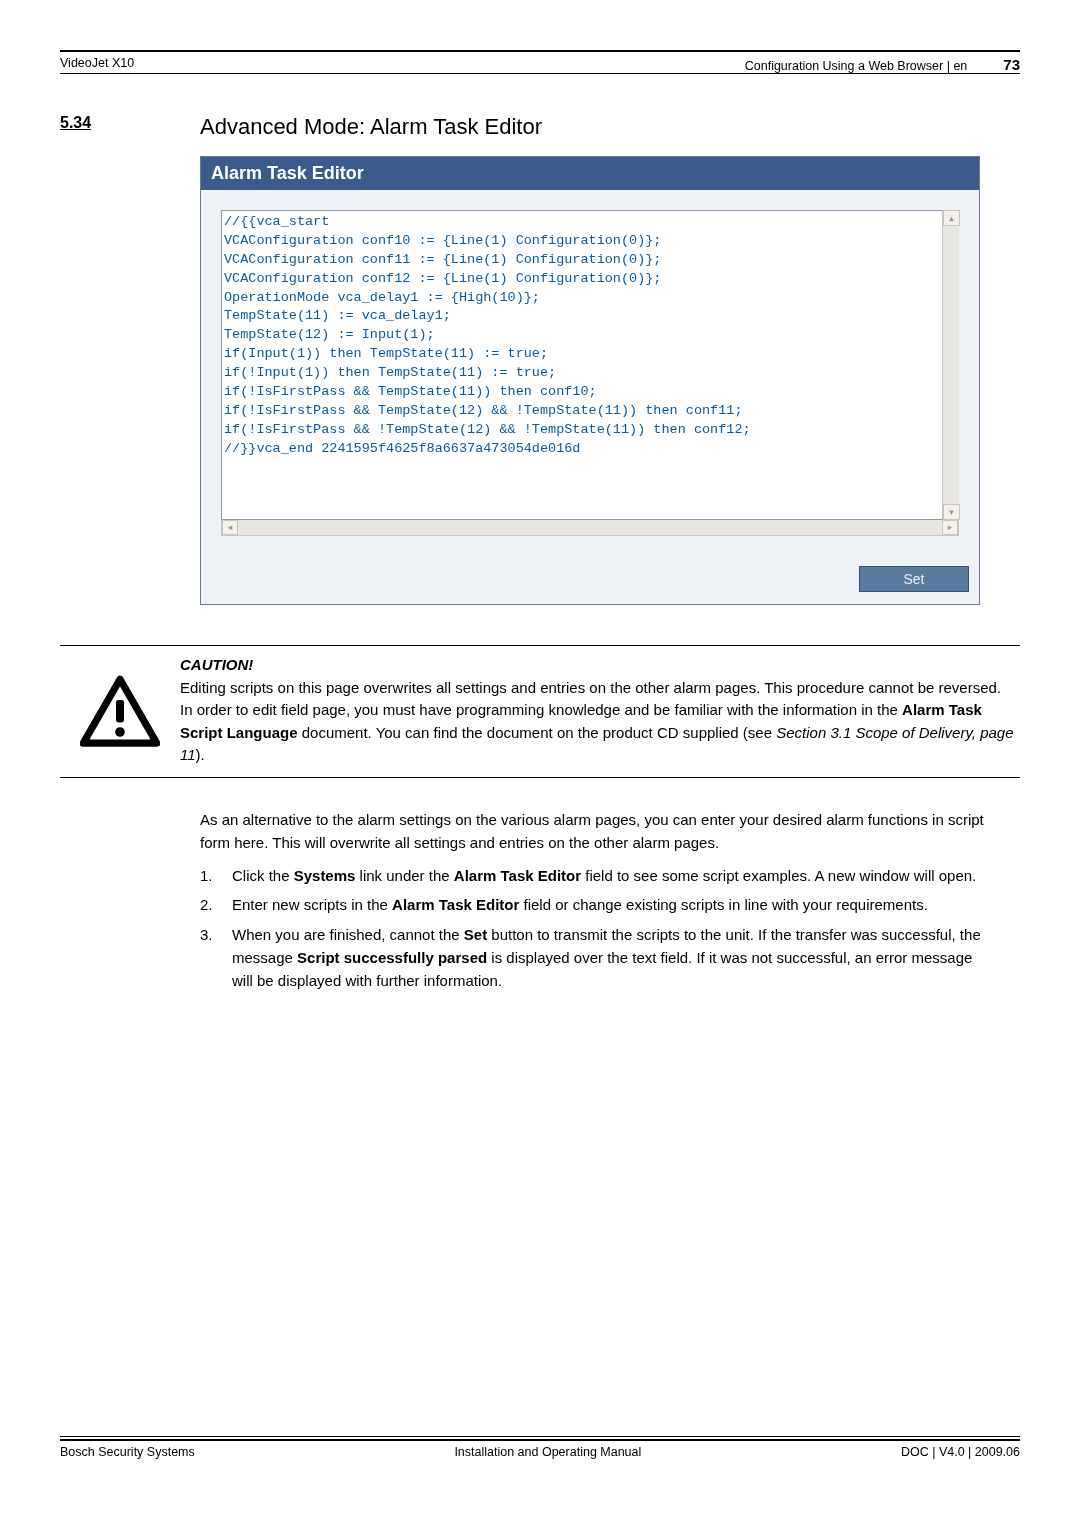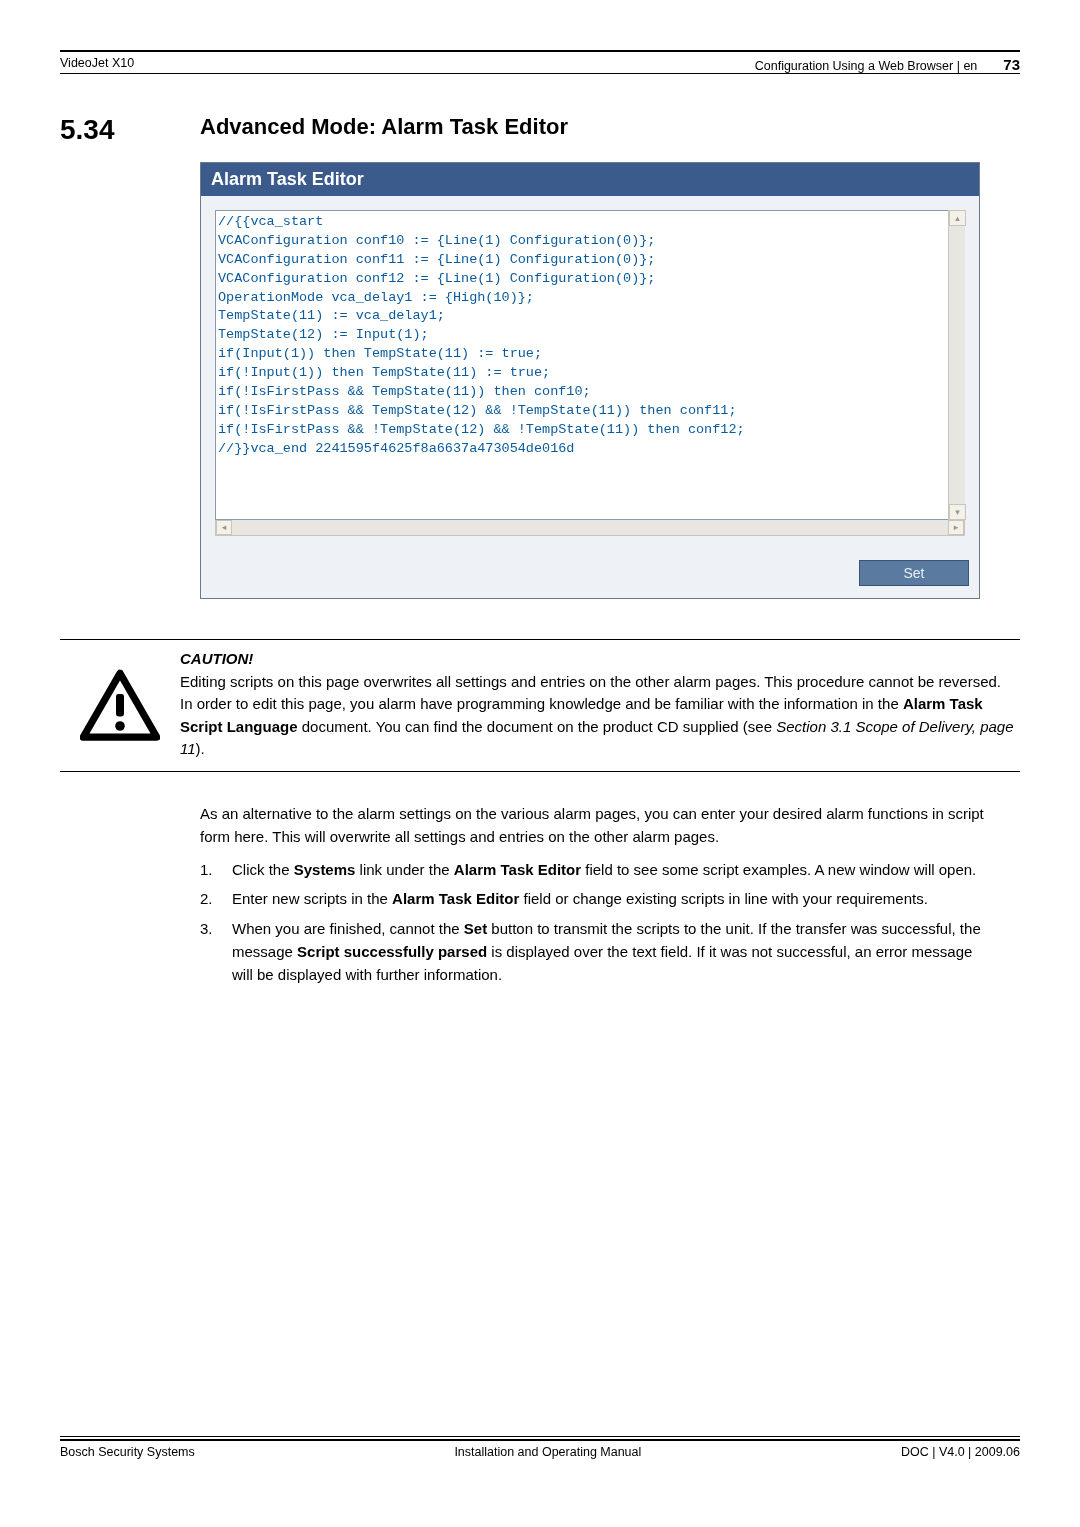--- a/index.html
+++ b/index.html
@@ -13,41 +13,41 @@
     color: #000;
   }
   .top-rule { border-top: 2px solid #000; margin-bottom: 4px; }
   .header-row {
     display: flex;
     justify-content: space-between;
     font-size: 12.5px;
     padding-bottom: 0;
     border-bottom: 1px solid #000;
   }
-  .header-right { display: flex; gap: 18px; align-items: baseline; }
+  .header-right { display: flex; gap: 28px; align-items: baseline; }
   .page-num { font-weight: bold; font-size: 15px; margin-left: 8px; }
   .sec-row { display: flex; margin-top: 40px; }
-  .sec-num { width: 140px; font-size: 28px; font-weight: bold; }
-  .sec-title { font-size: 22px; font-weight: bold; }
+  .sec-num { width: 140px; font-size: 16px; font-weight: bold; text-decoration: underline; }
+  .sec-title { font-size: 22px; font-weight: normal; }
   .content-col { margin-left: 140px; margin-right: 0; width: 800px; }
   .panel {
     margin-top: 16px;
     border: 1px solid #6a7b8c;
     background: #eef1f5;
     width: 780px;
   }
   .panel-title {
     background: #3a5b8c;
     color: #fff;
     font-weight: bold;
     font-size: 18px;
     padding: 6px 10px;
     font-family: Arial, sans-serif;
   }
-  .panel-body { padding: 14px; }
+  .panel-body { padding: 20px; }
   .code-container { position: relative; }
   .code-area {
     background: #fff;
     border: 1px solid #8a9aab;
     font-family: "Courier New", monospace;
     font-size: 13.5px;
     color: #0a5a9c;
     padding: 2px 2px;
     overflow: hidden;
     height: 310px;
@@ -196,21 +196,21 @@
     <svg viewBox="0 0 100 90">
       <path d="M50 4 L96 84 L4 84 Z" fill="none" stroke="#000" stroke-width="9" stroke-linejoin="round"></path>
       <rect x="45" y="30" width="10" height="28" rx="3" fill="#000"></rect>
       <circle cx="50" cy="70" r="6" fill="#000"></circle>
     </svg>
   </div>
   <div class="caution-text">
     <div class="heading">CAUTION!</div>
     <div>Editing scripts on this page overwrites all settings and entries on the other alarm pages. This procedure cannot be reversed.</div>
     <div>
-      <span>In order to edit this page, you alarm have programming knowledge and be familiar with the information in the </span><span class="bold">Alarm Task Script Language</span><span> document. You can find the document on the product CD supplied (see </span><span class="italic">Section 3.1 Scope of Delivery, page 11</span><span>).</span>
+      <span>In order to edit field page, you must have programming knowledge and be familiar with the information in the </span><span class="bold">Alarm Task Script Language</span><span> document. You can find the document on the product CD supplied (see </span><span class="italic">Section 3.1 Scope of Delivery, page 11</span><span>).</span>
     </div>
   </div>
 </div>
 
 <div class="content-col body-text">
   <div>As an alternative to the alarm settings on the various alarm pages, you can enter your desired alarm functions in script form here. This will overwrite all settings and entries on the other alarm pages.</div>
   <ol class="steps">
     <li>
       <span><span>Click the </span><span class="bold">Systems</span><span> link under the </span><span class="bold">Alarm Task Editor</span><span> field to see some script examples. A new window will open.</span></span>
     </li>

